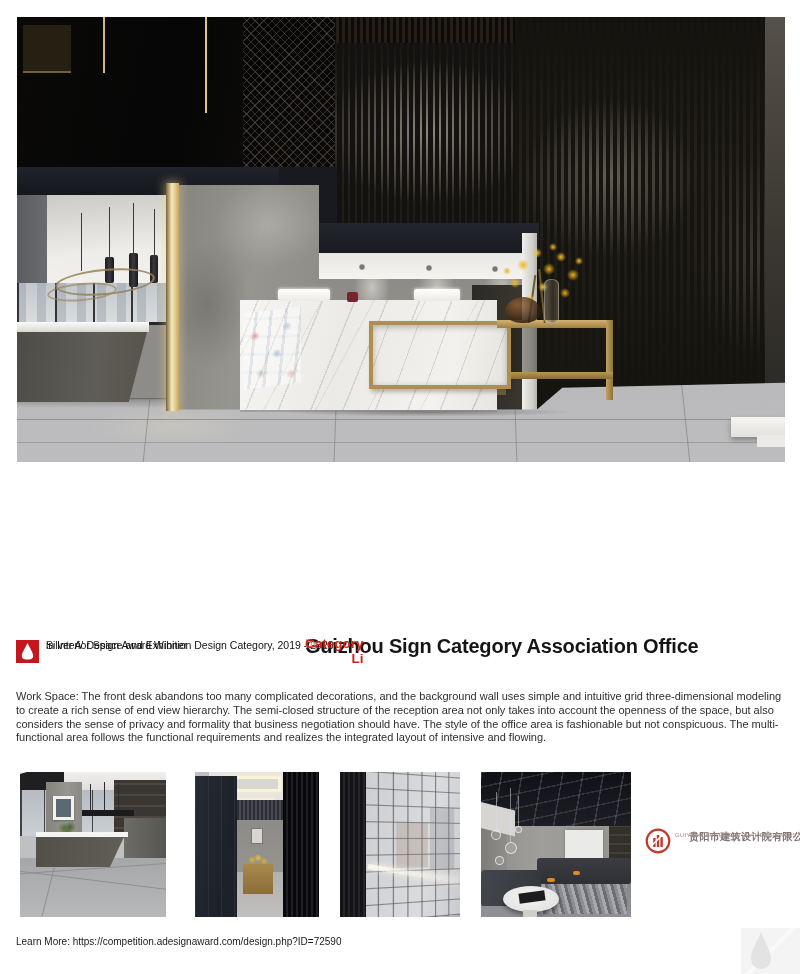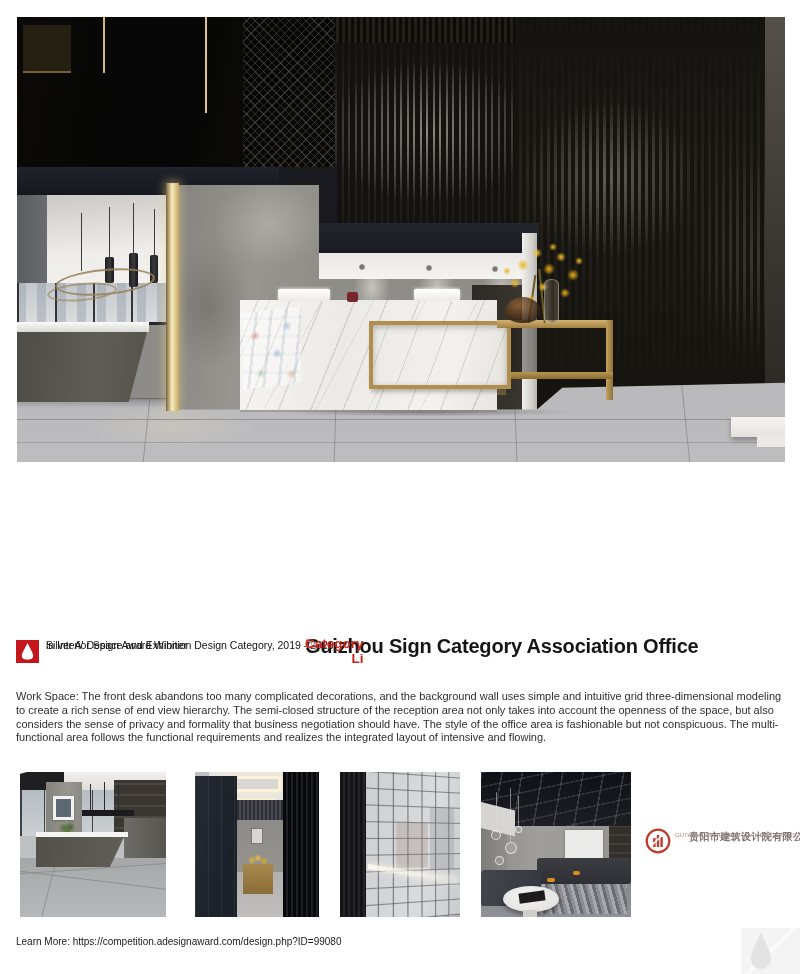--- a/index.html
+++ b/index.html
@@ -376,20 +376,20 @@
         <rect x="15.4" y="9" width="2.4" height="10" fill="#c0392b"></rect>
         <line x1="5.5" y1="18.5" x2="19" y2="5.5" stroke="#ffffff" stroke-width="1.6"></line>
       </svg>
     </div>
     <div class="logo-texts">
       <div class="logo-cn">贵阳市建筑设计院有限公司</div>
       <div class="logo-en">GUIYANG ARCHITECTURAL DESIGN INSTITUTE CO.,LTD</div>
     </div>
   </div>
 
-  <div id="learn-more">Learn More: https://competition.adesignaward.com/design.php?ID=99080</div>
+  <div id="learn-more">Learn More: https://competition.adesignaward.com/design.php?ID=72590</div>
   <div id="watermark">
     <svg width="59" height="46" viewBox="0 0 59 46" style="position:absolute;left:0;top:0;">
       <path d="M20 4 C16 14 10 23 10 30 C10 37 14.5 41 20 41 C25.5 41 30 37 30 30 C30 23 24 14 20 4 Z" fill="#e3e3e3"></path>
     </svg>
   </div>
 
 </div>
 
 </body></html>

